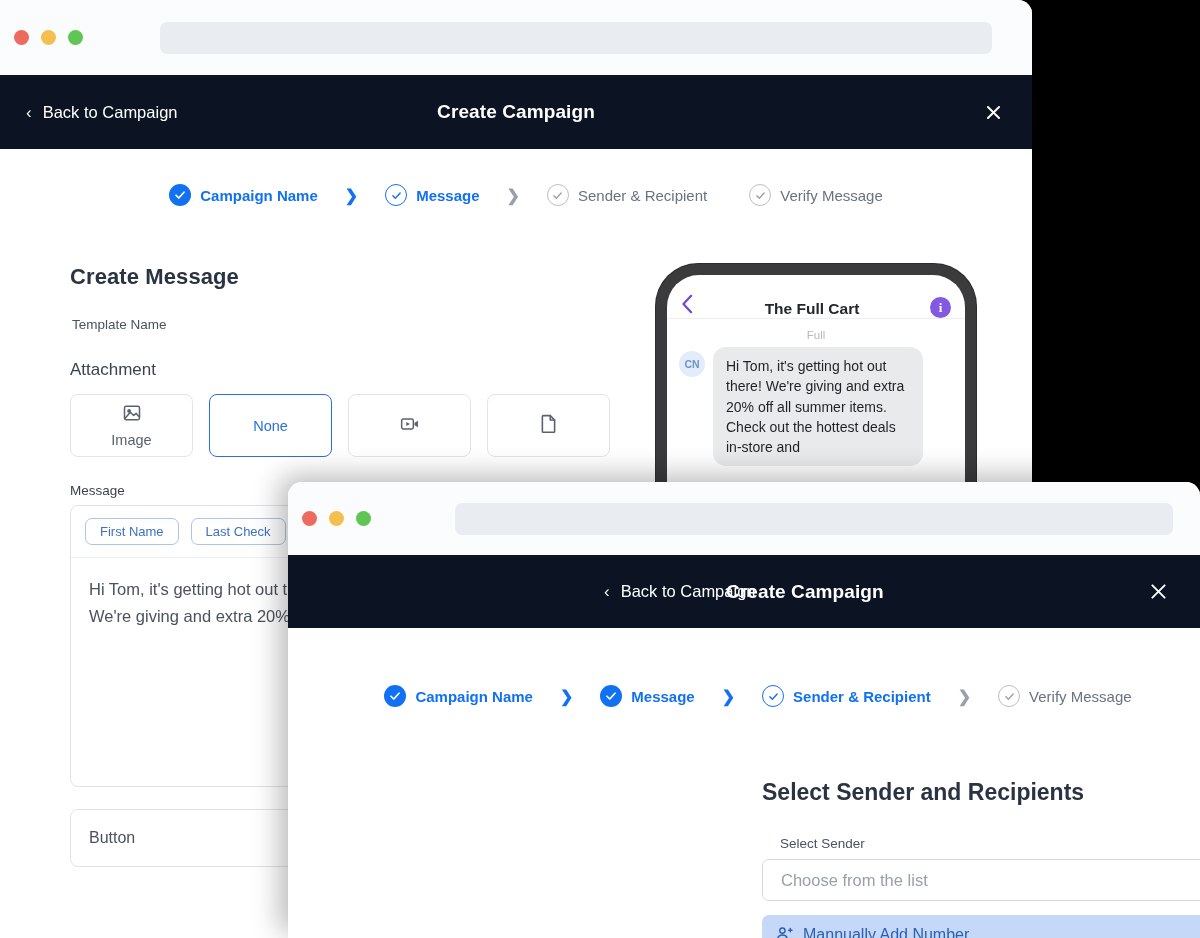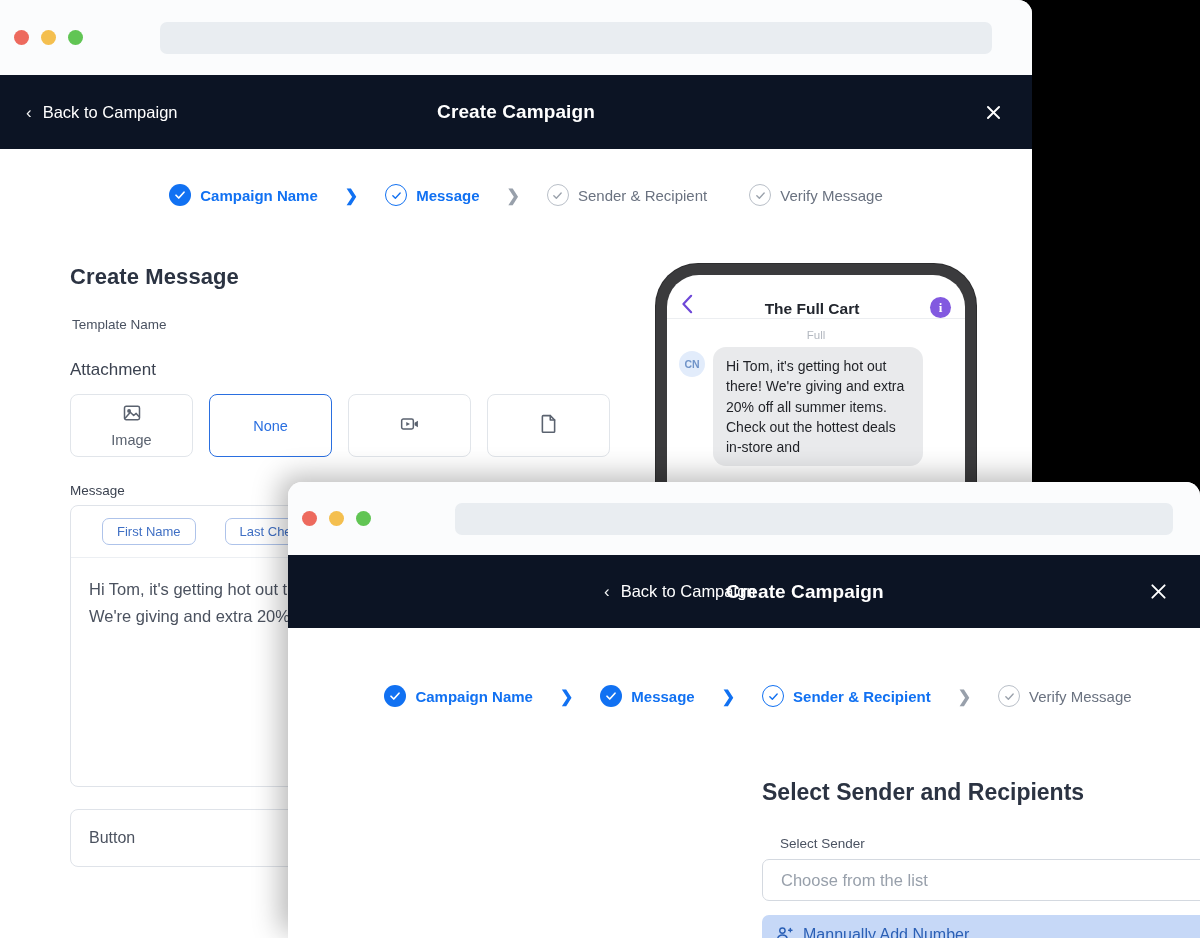--- a/index.html
+++ b/index.html
@@ -104,21 +104,21 @@
   }
   .attach-card.selected { border: 1.8px solid #2a6fe0; }
   .attach-label { font-size: 14.5px; color: #5a626f; }
   .attach-card.selected .attach-label { color: #2a6fe0; }
 
   .msg-label { font-size: 13.5px; color: #3b4250; margin-top: 26px; margin-bottom: 7px; }
   .msg-box { width: 540px; border: 1px solid #dfe3e9; border-radius: 8px; background: #fff; }
   .chips { display: flex; gap: 12px; padding: 12px 14px; border-bottom: 1px solid #eceff3; }
   .chip {
     border: 1px solid #aec3ea; border-radius: 7px; padding: 5px 14px;
-    font-size: 13px; color: #3f6fc4; white-space: nowrap; cursor: pointer; background:#fff;margin-left:17px;
+    font-size: 13px; color: #3f6fc4; white-space: nowrap; cursor: pointer; background:#fff;
   }
   .msg-text { padding: 18px 18px 0 18px; height: 228px; font-size: 16.5px; color: #4b525f; line-height: 1.62; }
 
   .btn-box {
     width: 250px; height: 58px; border: 1px solid #dfe3e9; border-radius: 8px;
     margin-top: 22px; display: flex; align-items: center; padding: 0 18px;
     font-size: 16px; color: #4b525f; background:#fff;
   }
 
   

